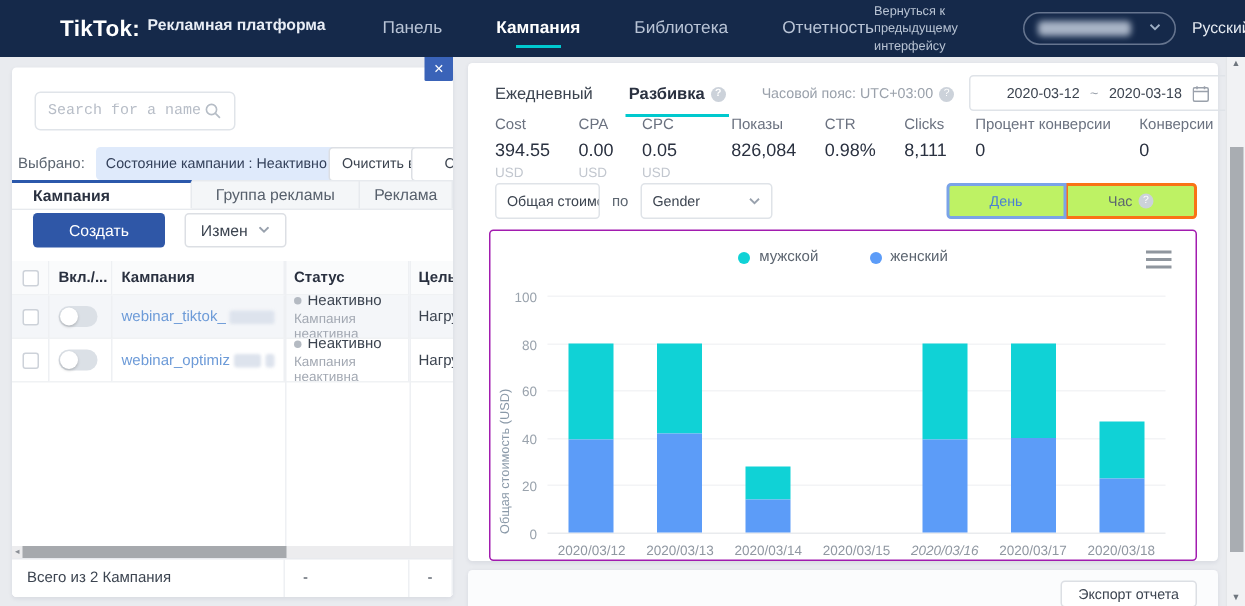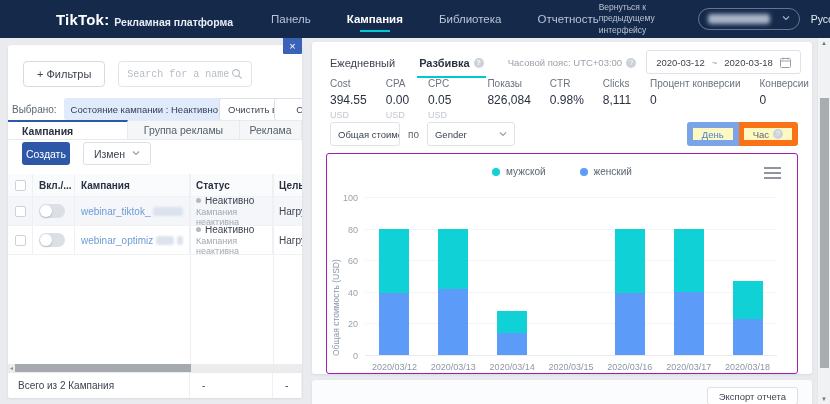--- a/index.html
+++ b/index.html
@@ -2,21 +2,21 @@
 <html><head>
 <meta charset="utf-8">
 <style>
   *{margin:0;padding:0;box-sizing:border-box}
   html,body{width:830px;height:404px}
   body{position:relative;overflow:hidden;background:#e9ebef;font-family:"Liberation Sans",sans-serif;color:#3c4450}
   .stage{position:absolute;inset:0;width:830px;height:404px;overflow:hidden}
 
   
   .topbar{position:absolute;top:0;left:0;width:830px;height:38px;background:#15294a;display:flex;align-items:center;color:#fff;z-index:30}
-  .brand{margin-left:56px;display:flex;align-items:flex-end;gap:5px;cursor:pointer;white-space:nowrap}
+  .brand{margin-left:40px;display:flex;align-items:flex-start;gap:5px;cursor:pointer;white-space:nowrap}
   .brand-main{font-size:15px;font-weight:bold;letter-spacing:.2px}
   .brand-suffix{font-size:10.5px;font-weight:bold;color:#e8edf5}
   .topnav{display:flex;gap:36px;margin-left:38px;font-size:11.5px;color:#b9c4d6}
   .nav-item{position:relative;padding:12px 0;cursor:pointer;white-space:nowrap}
   .nav-item.active{color:#fff;font-weight:bold}
   .nav-item.active::after{content:"";position:absolute;left:50%;transform:translateX(-50%);bottom:5px;width:30px;height:2px;background:#00c9d0}
   .top-right{margin-left:auto;margin-right:16px;display:flex;align-items:center;gap:11px}
   .back-text{width:88px;font-size:8.5px;line-height:1.3;color:#b9c4d4;cursor:pointer}
   .account-pill{width:102px;height:22px;border:1px solid #66758f;border-radius:11px;display:flex;align-items:center;justify-content:space-between;padding:0 9px;cursor:pointer}
   .redact{display:inline-block;background:#dde3ed;border-radius:2px;filter:blur(1px);height:9px}
@@ -37,21 +37,21 @@
   .chip{background:#dfeafb;border-radius:3px;height:22px;display:flex;align-items:center;padding:0 7px;gap:5px;color:#33405a;font-size:9.5px;cursor:pointer;white-space:nowrap}
   .chip-close{width:12px;height:12px;border-radius:50%;background:#9fc0ea;color:#fff;font-size:8px;line-height:12px;text-align:center;cursor:pointer;flex:0 0 auto}
   .btn-light{height:23px;padding:0 8px;border:1px solid #dcdfe4;border-radius:3px;background:#fff;font-size:9.5px;color:#3c4450;white-space:nowrap;cursor:pointer}
   .btn-clear{position:absolute;left:207px;top:0}
   .btn-save{position:absolute;left:262px;top:0;width:72px}
   .lp-tabs{position:absolute;top:75px;left:0;right:0;height:20px;display:flex;background:#f4f6f8;border-bottom:1px solid #e7eaee;font-size:10.5px}
   .lp-tab{display:flex;align-items:center;justify-content:center;color:#57606c;border-top:1px solid #e7eaee;border-right:1px solid #e7eaee;cursor:pointer;white-space:nowrap}
   .lp-tab.t1{width:120px}.lp-tab.t2{width:112px}.lp-tab.t3{flex:1}
   .lp-tab.active{background:#fff;border-top:2px solid #2b58ab;font-weight:bold;color:#2a3140;justify-content:flex-start;padding-left:14px}
   .lp-actions{position:absolute;top:97px;left:14px;display:flex;gap:13px}
-  .btn-primary{background:#2f57a7;color:#fff;font-size:10.5px;height:23px;padding:0 4px;border-radius:3px;border:none;cursor:pointer;white-space:nowrap}
+  .btn-primary{background:#2f57a7;color:#fff;font-size:10.5px;height:23px;padding:0 24px;border-radius:3px;border:none;cursor:pointer;white-space:nowrap}
   .btn-outline{height:23px;padding:0 10px;border:1px solid #dcdfe4;border-radius:3px;background:#fff;font-size:10.5px;color:#3c4450;display:flex;align-items:center;gap:7px;cursor:pointer;white-space:nowrap}
   .lp-table{position:absolute;top:129px;left:0;right:0;font-size:10px}
   .t-row{display:grid;grid-template-columns:25px 42px 115px 83px 120px;align-items:stretch}
   .t-cell{display:flex;align-items:center;border-right:1px solid #eef0f3;border-bottom:1px solid #f0f2f4;padding:3px 6px;overflow:hidden;white-space:nowrap}
   .t-head .t-cell{height:23px;background:#fafbfc;font-weight:bold;color:#2a3140}
   .t-body .t-row{height:29px}
   .t-body .t-row.shaded{background:#f4f6f9}
   .cb{width:11px;height:11px;border:1px solid #cdd2d9;border-radius:2px;background:#fff;margin:0 auto;cursor:pointer;flex:0 0 auto}
   .toggle{width:26px;height:14px;border-radius:7px;background:#dbe0e6;position:relative;cursor:pointer;flex:0 0 auto}
   .toggle::after{content:"";position:absolute;left:1px;top:1px;width:12px;height:12px;border-radius:50%;background:#fff;box-shadow:0 1px 2px rgba(0,0,0,.2)}
@@ -69,35 +69,35 @@
   .lp-footer div:first-child{padding-left:10px}
 
   
   .right-card{position:absolute;left:312px;top:42px;width:500px;height:332px;background:#fff;border-radius:3px;box-shadow:0 1px 3px rgba(20,40,80,.08)}
   .rp-tabs{position:absolute;top:8px;left:18px;right:14px;display:flex;align-items:flex-end}
   .rp-tab{font-size:11px;color:#3c4450;margin-right:24px;padding-bottom:9px;position:relative;cursor:pointer;display:flex;align-items:center;gap:4px;white-space:nowrap}
   .rp-tab.active{font-weight:bold;color:#2a3140}
   .rp-tab.active::after{content:"";position:absolute;left:-2px;right:-2px;bottom:0;height:2px;background:#00c9ce}
   .info-dot{display:inline-block;width:10px;height:10px;border-radius:50%;background:#ccd2da;color:#fff;font-size:7px;line-height:10px;text-align:center;flex:0 0 auto}
   .tz{margin-left:auto;color:#9aa1ab;font-size:9.5px;display:flex;align-items:center;gap:4px;padding-bottom:10px;white-space:nowrap}
-  .date-box{margin-left:10px;margin-bottom:4px;border:1px solid #dfe3e8;border-radius:3px;height:24px;display:flex;align-items:center;padding:0 9px;font-size:9.5px;color:#3c4450;gap:7px;cursor:pointer;white-space:nowrap}
+  .date-box{margin-left:10px;margin-bottom:4px;border:1px solid #dfe3e8;border-radius:3px;height:24px;display:flex;align-items:center;padding:0 24px;font-size:9.5px;color:#3c4450;gap:7px;cursor:pointer;white-space:nowrap}
   .date-sep{color:#9aa1ab}
   .metrics{position:absolute;top:36px;left:18px;right:14px;display:flex;align-items:flex-start}
   .metric{margin-right:19px}
   .metric .m-label{font-size:10px;color:#6b7280;white-space:nowrap}
   .metric .m-value{font-size:12px;color:#2a3140;margin-top:4px}
   .metric .m-unit{font-size:9px;color:#c2c7cf;margin-top:3px}
   .vdiv{width:1px;align-self:stretch;height:40px;background:#ebedf0;margin:1px 17px 0 0}
   .controls{position:absolute;top:80px;left:18px;right:14px;display:flex;align-items:center}
   .select{height:24px;border:1px solid #dfe3e8;border-radius:3px;display:flex;align-items:center;justify-content:space-between;padding:0 7px;font-size:9.5px;color:#3c4450;cursor:pointer;overflow:hidden;white-space:nowrap;background:#fff}
   .select.metric-sel{width:70px}
   .select.dim-sel{width:88px}
   .by{margin:0 8px;font-size:10px;color:#5c6570}
   .granularity{margin-left:auto;display:flex}
-  .gran-btn{height:24px;padding:0 9px;border:6px solid #f97316;background:#fef9c3;font-size:9.5px;color:#5c6570;display:flex;align-items:center;gap:4px;cursor:pointer;white-space:nowrap}
+  .gran-btn{height:24px;padding:0 27px;border:2px solid #f97316;background:#bef264;font-size:9.5px;color:#5c6570;display:flex;align-items:center;gap:4px;cursor:pointer;white-space:nowrap}
   .gran-btn:first-child{border-radius:3px 0 0 3px;margin-right:-1px}
   .gran-btn:last-child{border-radius:0 3px 3px 0}
   .gran-btn.active{border-color:#7aa3e8;color:#4a7fd4;position:relative;z-index:1}
 
   
   .chart-card{position:absolute;left:14px;right:14px;top:111px;height:221px;border:1px solid #a21caf;border-radius:3px;background:#fff}
   .legend{position:absolute;top:12px;left:0;right:0;display:flex;justify-content:center;gap:34px}
   .legend-item{display:flex;align-items:center;gap:6px;font-size:10px;color:#5c6570;cursor:pointer}
   .legend-dot{width:8px;height:8px;border-radius:50%;flex:0 0 auto}
   .hamburger{position:absolute;top:13px;right:16px;width:17px;cursor:pointer}
@@ -153,21 +153,20 @@
       <span class="lang">Русский</span>
 
     </div>
   </header>
 
   <section class="left-card">
     <div class="close-btn">×</div>
     <div class="card-inner">
 
       <div class="filter-row">
-        <button class="btn-filters">+ Фильтры</button>
         <div class="search-box">
           <input placeholder="Search for a name or ID" style="">
           <svg width="12" height="12" viewBox="0 0 12 12">
               <circle cx="5" cy="5" r="3.4" fill="none" stroke="#b6bdc6" stroke-width="1.1"></circle>
               <line x1="7.6" y1="7.6" x2="10.6" y2="10.6" stroke="#b6bdc6" stroke-width="1.1"></line>
             </svg>
         </div>
       </div>
 
       <div class="selected-row">
@@ -416,21 +415,21 @@
           <div class="bar-stack" style="left: 382.571px;">
             <div class="bar-seg" style="height: 37.92px; background: rgb(16, 210, 214);"></div>
             <div class="bar-seg" style="height: 36.34px; background: rgb(92, 156, 248);"></div>
           </div>
         </div>
       <div class="xlabels">
           <span class="xlabel" style="left: 29.4286px;">2020/03/12</span>
           <span class="xlabel" style="left: 88.2857px;">2020/03/13</span>
           <span class="xlabel" style="left: 147.143px;">2020/03/14</span>
           <span class="xlabel" style="left: 206px;">2020/03/15</span>
-          <span class="xlabel" style="left: 264.857px;">2020/03/16</span>
+          <span class="xlabel" style="left: 264.857px; font-style: italic;">2020/03/16</span>
           <span class="xlabel" style="left: 323.714px;">2020/03/17</span>
           <span class="xlabel" style="left: 382.571px;">2020/03/18</span>
         </div>
     </div>
   </section>
 
   <section class="bottom-card">
     <button class="btn-export">Экспорт отчета</button>
   </section>
 

